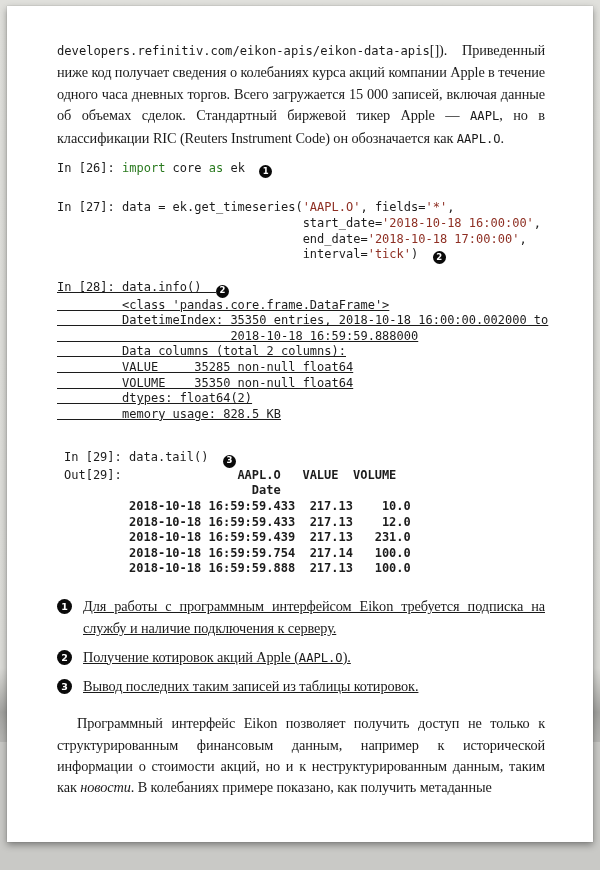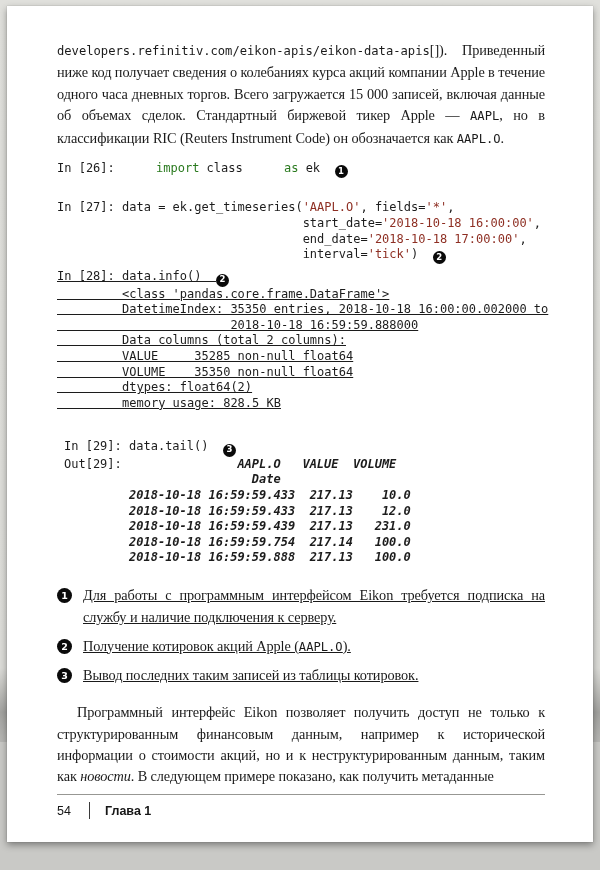--- a/index.html
+++ b/index.html
@@ -22,26 +22,26 @@
   }
   .mono { font-family:"DejaVu Sans Mono", monospace; font-size:0.85em; letter-spacing:0; }
   em { font-style:italic;margin-top:24px; }
 
   .code-wrap { margin-top:11px; }
   .code-block {
     font-family:"DejaVu Sans Mono", monospace;
     font-size:12px; line-height:15.6px; color:#1c1c1c; white-space:pre;
   }
   .cb0 { margin-bottom:22px; }
-  .cb1 { margin-bottom:5px; }
+  .cb1 { margin-bottom:16px; }
   .cb2 { margin-bottom:28px;text-decoration:underline; }
   .cb3 { margin-bottom:19px;margin-left:7px; }
-  .tok-k { color:var(--kw,#2a7a1f);margin-left:34px; }
+  .tok-k { color:var(--kw,#2a7a1f); }
   .tok-s { color:var(--str,#8e2f23); }
-  .tok-h { font-weight:bold;font-style:italic; }
+  .tok-h { font-weight:bold; }
 
   .badge {
     display:inline-flex; align-items:center; justify-content:center;
     width:13px; height:13px; border-radius:50%;
     background:var(--callout,#0a0a0a); color:#fff;
     font-family:"DejaVu Sans", sans-serif; font-size:8.5px; font-weight:bold;
     vertical-align:-2px; letter-spacing:0;
   }
 
   .notes { margin-top:2px; }
@@ -66,43 +66,38 @@
 </style>
 </head>
 <body>
 
 <div class="scan">
   <div class="page">
 
     <p class="body-text intro"><span class="mono">developers.refinitiv.com/eikon-apis/eikon-data-apis</span><span>[]). Приведенный ниже код получает сведения о колебаниях курса акций компании Apple в течение одного часа дневных торгов. Всего загружается 15&nbsp;000 записей, включая данные об объемах сделок. Стандартный биржевой тикер Apple — </span><span class="mono">AAPL</span><span>, но в классификации RIC (Reuters Instrument Code) он обозначается как </span><span class="mono">AAPL.O</span><span>.</span></p>
 
     <div class="code-wrap">
-        <div class="code-block cb0"><div class="code-line"><span class="tok-p">In [26]: </span><span class="tok-k">import</span><span class="tok-p"> class </span><span class="tok-k">as</span><span class="tok-p"> ek  </span><span class="badge">1</span></div></div>
+        <div class="code-block cb0"><div class="code-line"><span class="tok-p">In [26]: </span><span class="tok-k">import</span><span class="tok-p"> core </span><span class="tok-k">as</span><span class="tok-p"> ek  </span><span class="badge">1</span></div></div>
         <div class="code-block cb1"><div class="code-line"><span class="tok-p">In [27]: data = ek.get_timeseries(</span><span class="tok-s">'AAPL.O'</span><span class="tok-p">, fields=</span><span class="tok-s">'*'</span><span class="tok-p">,</span></div><div class="code-line"><span class="tok-p">                                  start_date=</span><span class="tok-s">'2018-10-18 16:00:00'</span><span class="tok-p">,</span></div><div class="code-line"><span class="tok-p">                                  end_date=</span><span class="tok-s">'2018-10-18 17:00:00'</span><span class="tok-p">,</span></div><div class="code-line"><span class="tok-p">                                  interval=</span><span class="tok-s">'tick'</span><span class="tok-p">)  </span><span class="badge">2</span></div></div>
         <div class="code-block cb2"><div class="code-line"><span class="tok-p">In [28]: data.info()  </span><span class="badge">2</span></div><div class="code-line"><span class="tok-p">         &lt;class 'pandas.core.frame.DataFrame'&gt;</span></div><div class="code-line"><span class="tok-p">         DatetimeIndex: 35350 entries, 2018-10-18 16:00:00.002000 to</span></div><div class="code-line"><span class="tok-p">                        2018-10-18 16:59:59.888000</span></div><div class="code-line"><span class="tok-p">         Data columns (total 2 columns):</span></div><div class="code-line"><span class="tok-p">         VALUE     35285 non-null float64</span></div><div class="code-line"><span class="tok-p">         VOLUME    35350 non-null float64</span></div><div class="code-line"><span class="tok-p">         dtypes: float64(2)</span></div><div class="code-line"><span class="tok-p">         memory usage: 828.5 KB</span></div></div>
         <div class="code-block cb3"><div class="code-line"><span class="tok-p">In [29]: data.tail()  </span><span class="badge">3</span></div><div class="code-line"><span class="tok-p">Out[29]:                </span><span class="tok-h">AAPL.O   VALUE  VOLUME</span></div><div class="code-line"><span class="tok-h">                          Date</span></div><div class="code-line"><span class="tok-h">         2018-10-18 16:59:59.433  217.13    10.0</span></div><div class="code-line"><span class="tok-h">         2018-10-18 16:59:59.433  217.13    12.0</span></div><div class="code-line"><span class="tok-h">         2018-10-18 16:59:59.439  217.13   231.0</span></div><div class="code-line"><span class="tok-h">         2018-10-18 16:59:59.754  217.14   100.0</span></div><div class="code-line"><span class="tok-h">         2018-10-18 16:59:59.888  217.13   100.0</span></div></div>
       </div>
 
     <div class="notes">
         <div class="note">
           <span class="badge note-badge">1</span>
           <div class="note-text"><span>Для работы с программным интерфейсом Eikon требуется подписка на службу и наличие подключения к серверу.</span></div>
         </div>
         <div class="note">
           <span class="badge note-badge">2</span>
           <div class="note-text"><span>Получение котировок акций Apple (</span><span class="mono">AAPL.O</span><span>).</span></div>
         </div>
         <div class="note">
           <span class="badge note-badge">3</span>
           <div class="note-text"><span>Вывод последних таким записей из таблицы котировок.</span></div>
         </div>
       </div>
 
-    <p class="body-text closing"><span>Программный интерфейс Eikon позволяет получить доступ не только к структурированным финансовым данным, например к исторической информации о стоимости акций, но и к неструктурированным данным, таким как </span><em>новости</em><span>. В следующем примере показано, как получить метаданные</span></p>
+    <p class="body-text closing"><span>Программный интерфейс Eikon позволяет получить доступ не только к структурированным финансовым данным, например к исторической информации о стоимости акций, но и к неструктурированным данным, таким как </span><em>новости</em><span>. В колебаниях примере показано, как получить метаданные</span></p>
 
-    <div class="footer">
-      <span class="num">54</span>
-      <span class="vdiv"></span>
-      <span class="ch">Глава 1</span>
-    </div>
 
   </div>
 </div>
 
 </body></html>

